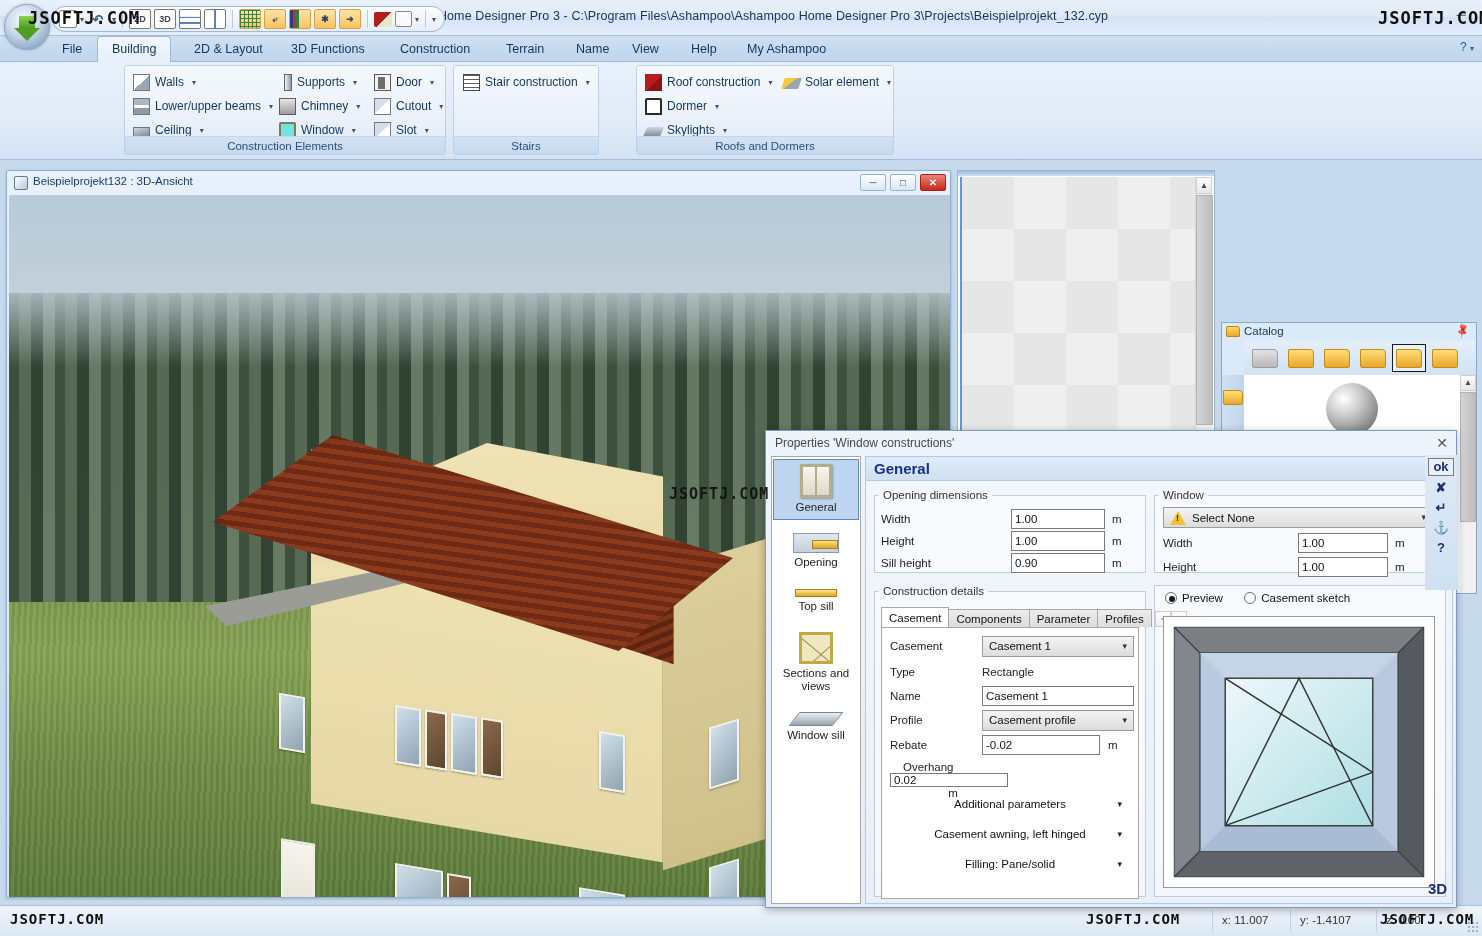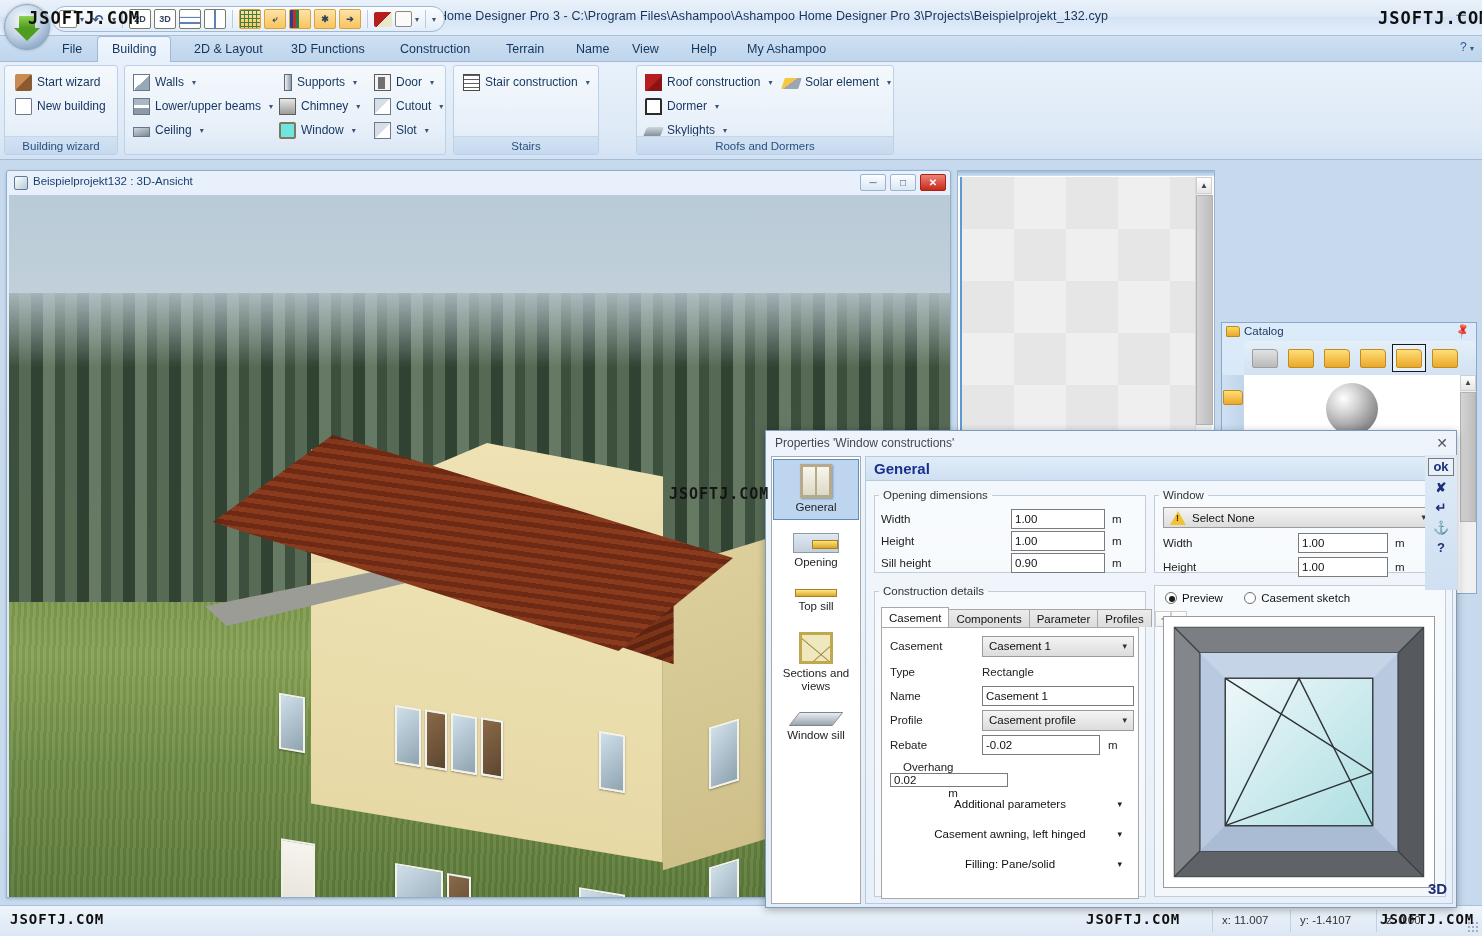--- a/index.html
+++ b/index.html
@@ -402,31 +402,20 @@
   <div class="rtab" style="left:677px;">Help</div>
   <div class="rtab" style="left:733px;">My Ashampoo</div>
   <div id="help-ribbon">
     <span>?</span>
     <span style="font-size:8px">▾</span>
   </div>
 </div>
 
 <div id="ribbon">
 
-  <div class="rgroup" style="left:4px;width:114px;">
-    <div class="ritem" style="left:8px;top:5px;">
-      <span class="ric ic-house"></span>
-      <span class="lbl">Start wizard</span>
-    </div>
-    <div class="ritem" style="left:8px;top:29px;">
-      <span class="ric ic-doc"></span>
-      <span class="lbl">New building</span>
-    </div>
-    <div class="gtitle">Building wizard</div>
-  </div>
 
   <div class="rgroup" style="left:124px;width:322px;">
     <div class="ritem" style="left:6px;top:5px;">
       <span class="ric ic-wall"></span>
       <span class="lbl">Walls</span>
       <span class="dd">▾</span>
     </div>
     <div class="ritem" style="left:6px;top:29px;">
       <span class="ric ic-beam"></span>
       <span class="lbl">Lower/upper beams</span>
@@ -460,20 +449,21 @@
     <div class="ritem" style="left:247px;top:29px;">
       <span class="ric ic-cutout"></span>
       <span class="lbl">Cutout</span>
       <span class="dd">▾</span>
     </div>
     <div class="ritem" style="left:247px;top:53px;text-align:center;">
       <span class="ric ic-cutout"></span>
       <span class="lbl">Slot</span>
       <span class="dd">▾</span>
     </div>
+    <div class="gtitle">Construction Elements</div>
   </div>
 
   <div class="rgroup" style="left:453px;width:146px;">
     <div class="ritem" style="left:7px;top:5px;">
       <span class="ric ic-stair"></span>
       <span class="lbl">Stair construction</span>
       <span class="dd">▾</span>
     </div>
     <div class="gtitle">Stairs</div>
   </div>

